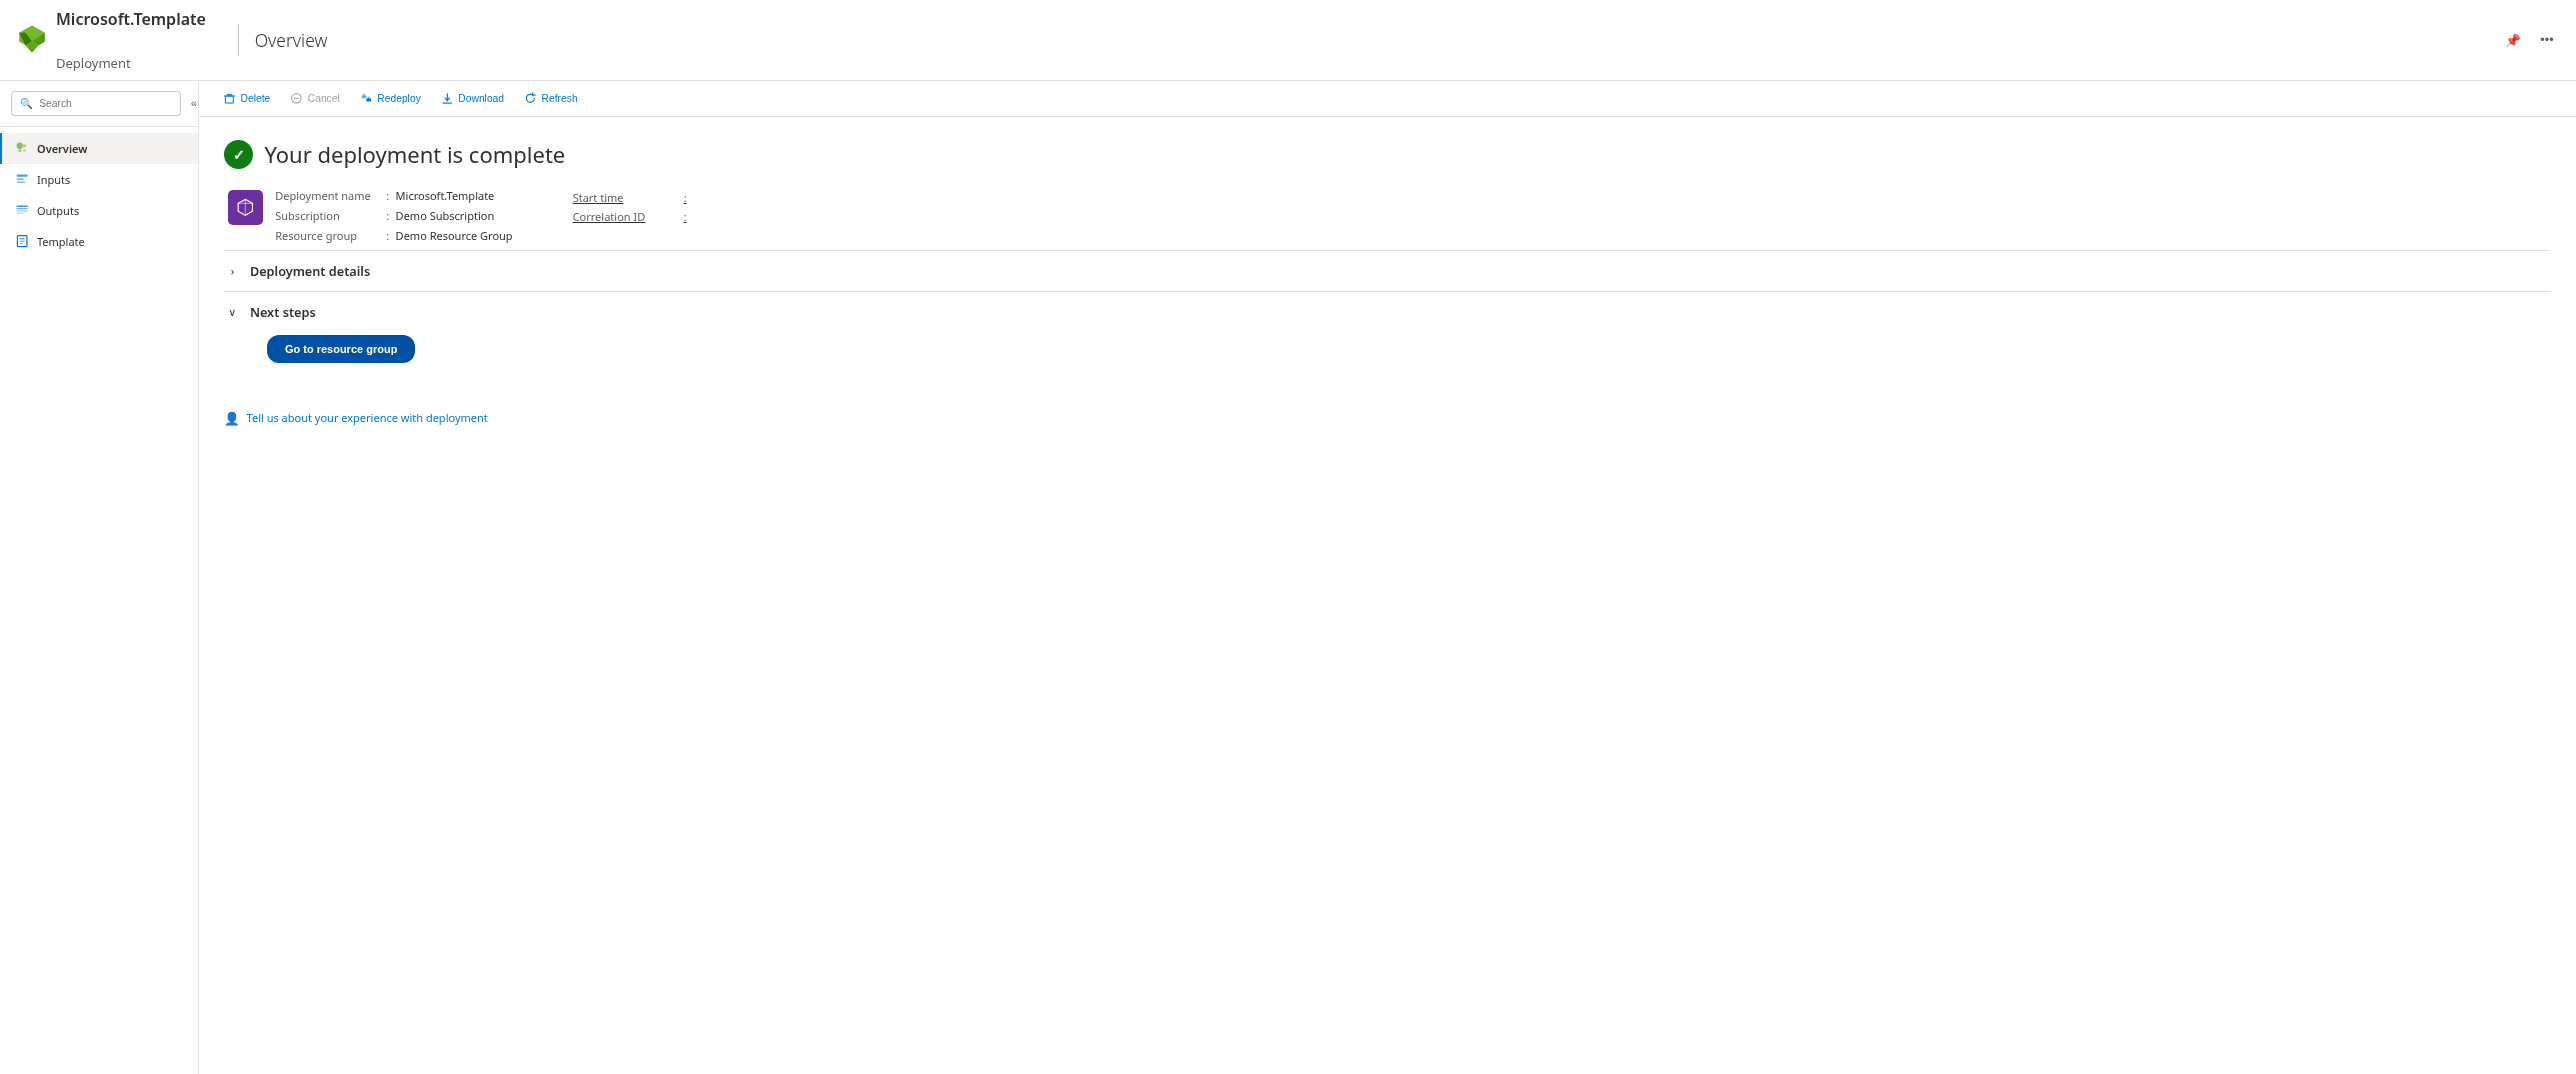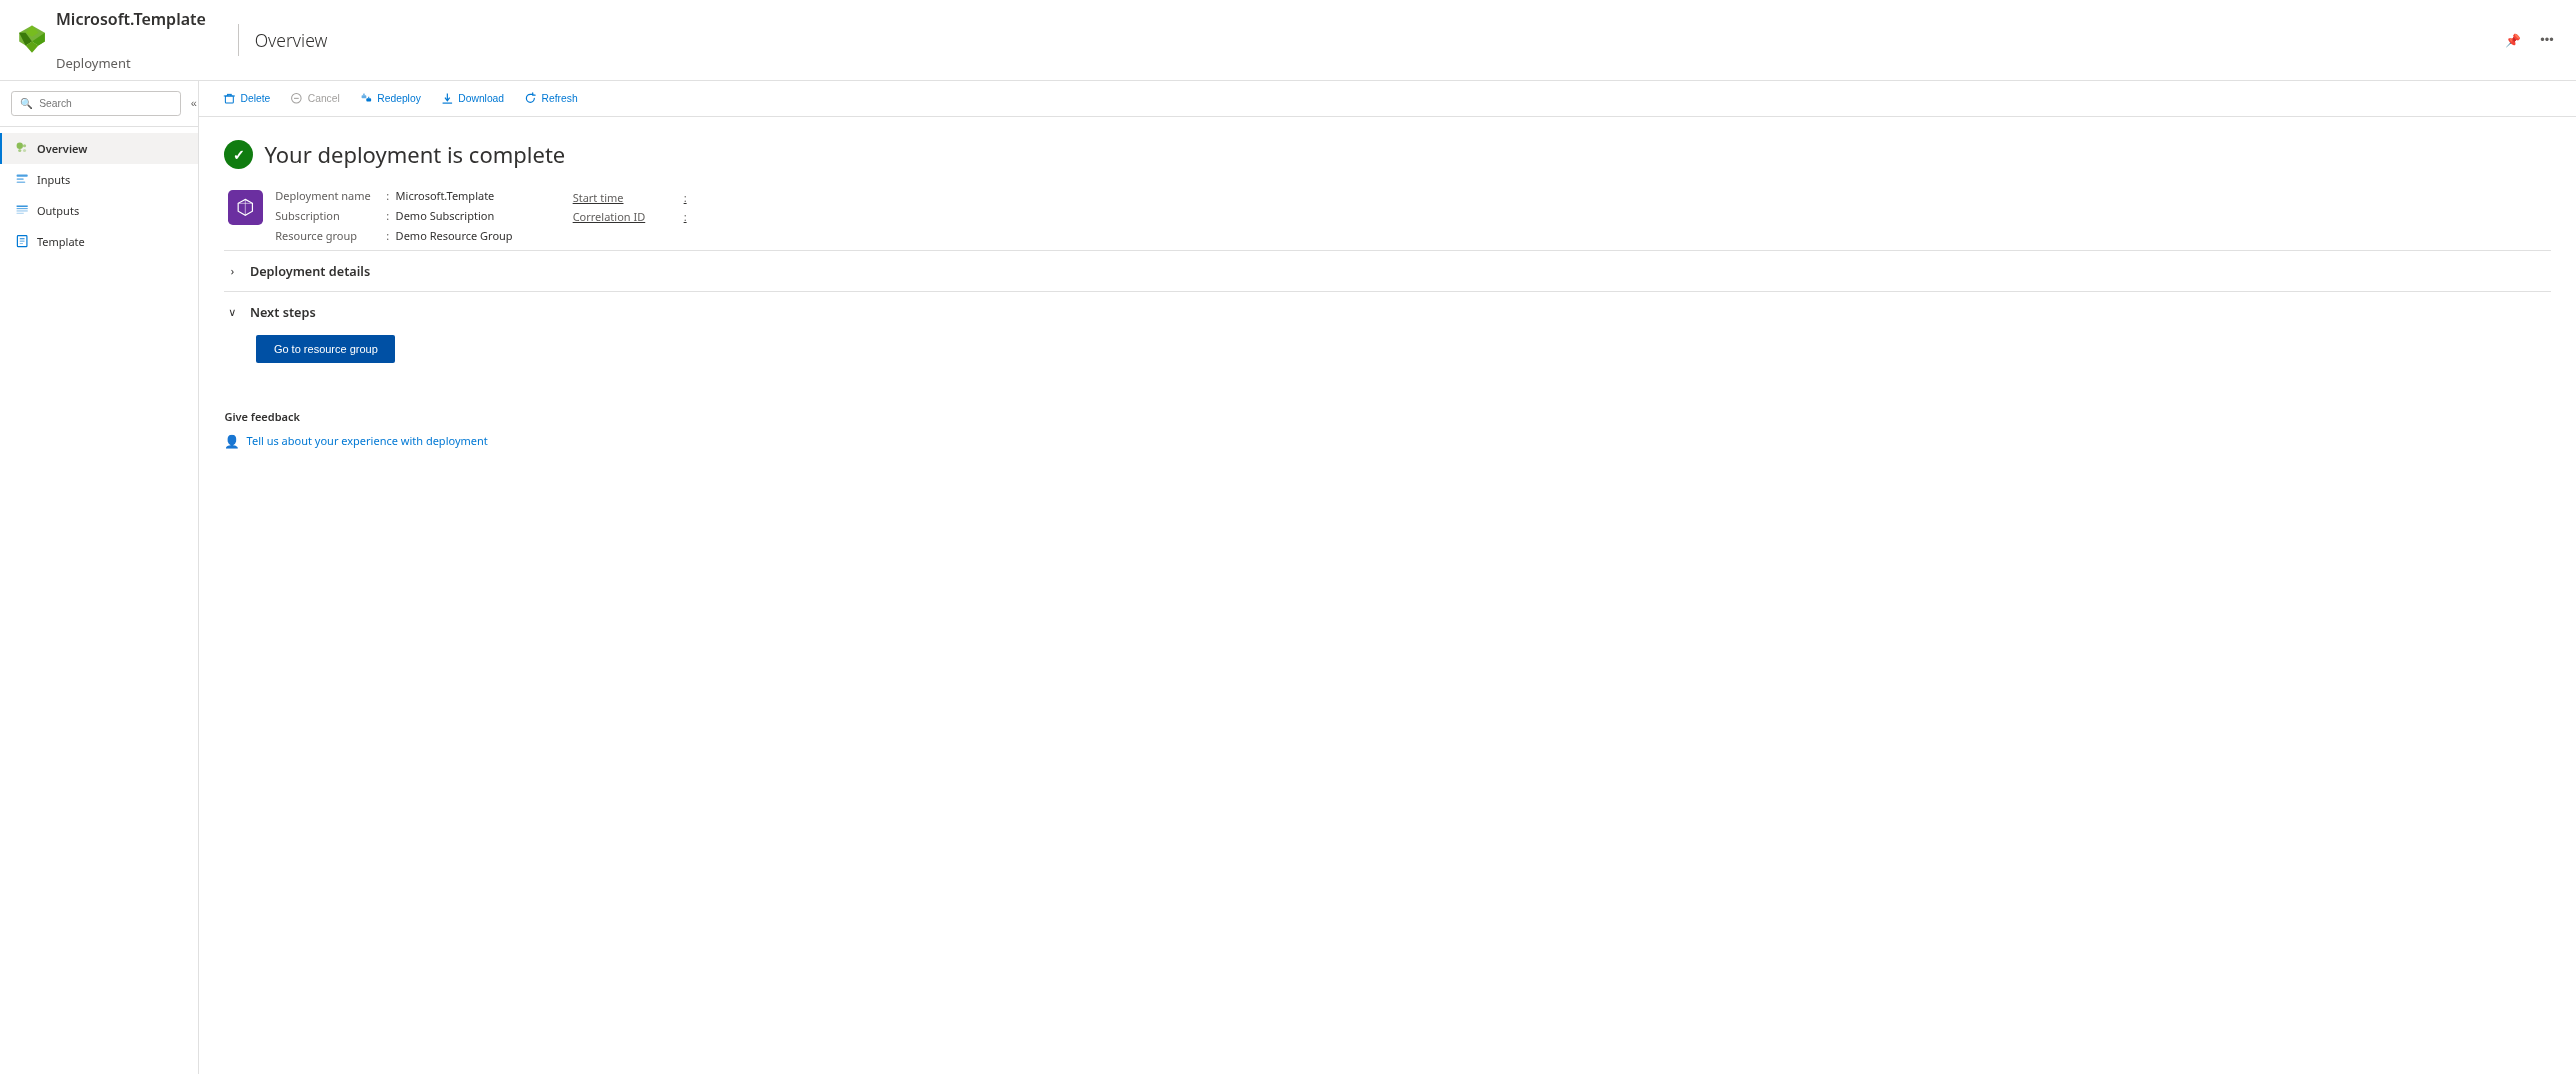--- a/index.html
+++ b/index.html
@@ -299,26 +299,26 @@
       display: flex;
       align-items: center;
       gap: 9.5px;
       cursor: pointer;
       margin-bottom: 14.3px;
     }
     .go-to-resource-btn {
       background: #0050a4;
       color: #fff;
       border: none;
-      border-radius: 2px;
+      border-radius: 12px;
       padding: 8px 17.5px;
       font-size: 11px;
       cursor: pointer;
-      font-weight: 400;
-      margin-left: 32px;
+      font-weight: 700;
+      margin-left: 43px;
     }
 
     .feedback-section {
       margin-top: 25.4px;
       padding-top: 9.5px;
     }
     .feedback-title {
       font-size: 11px;
       font-weight: 600;
       color: #323130;
@@ -539,21 +539,20 @@
           <div class="next-steps-header">
             <span class="section-chevron">∨</span>
             <span class="section-label">Next steps</span>
           </div>
           <button class="go-to-resource-btn">
             <span>Go to resource group</span>
           </button>
         </div>
 
         <div class="feedback-section">
-          <div class="feedback-title">Give feedback</div>
           <a class="feedback-link" href="#">
             <span style="font-size:12.7px;">👤</span>
             <span>Tell us about your experience with deployment</span>
           </a>
         </div>
       </div>
     </div>
   </div>
 </div>
 

